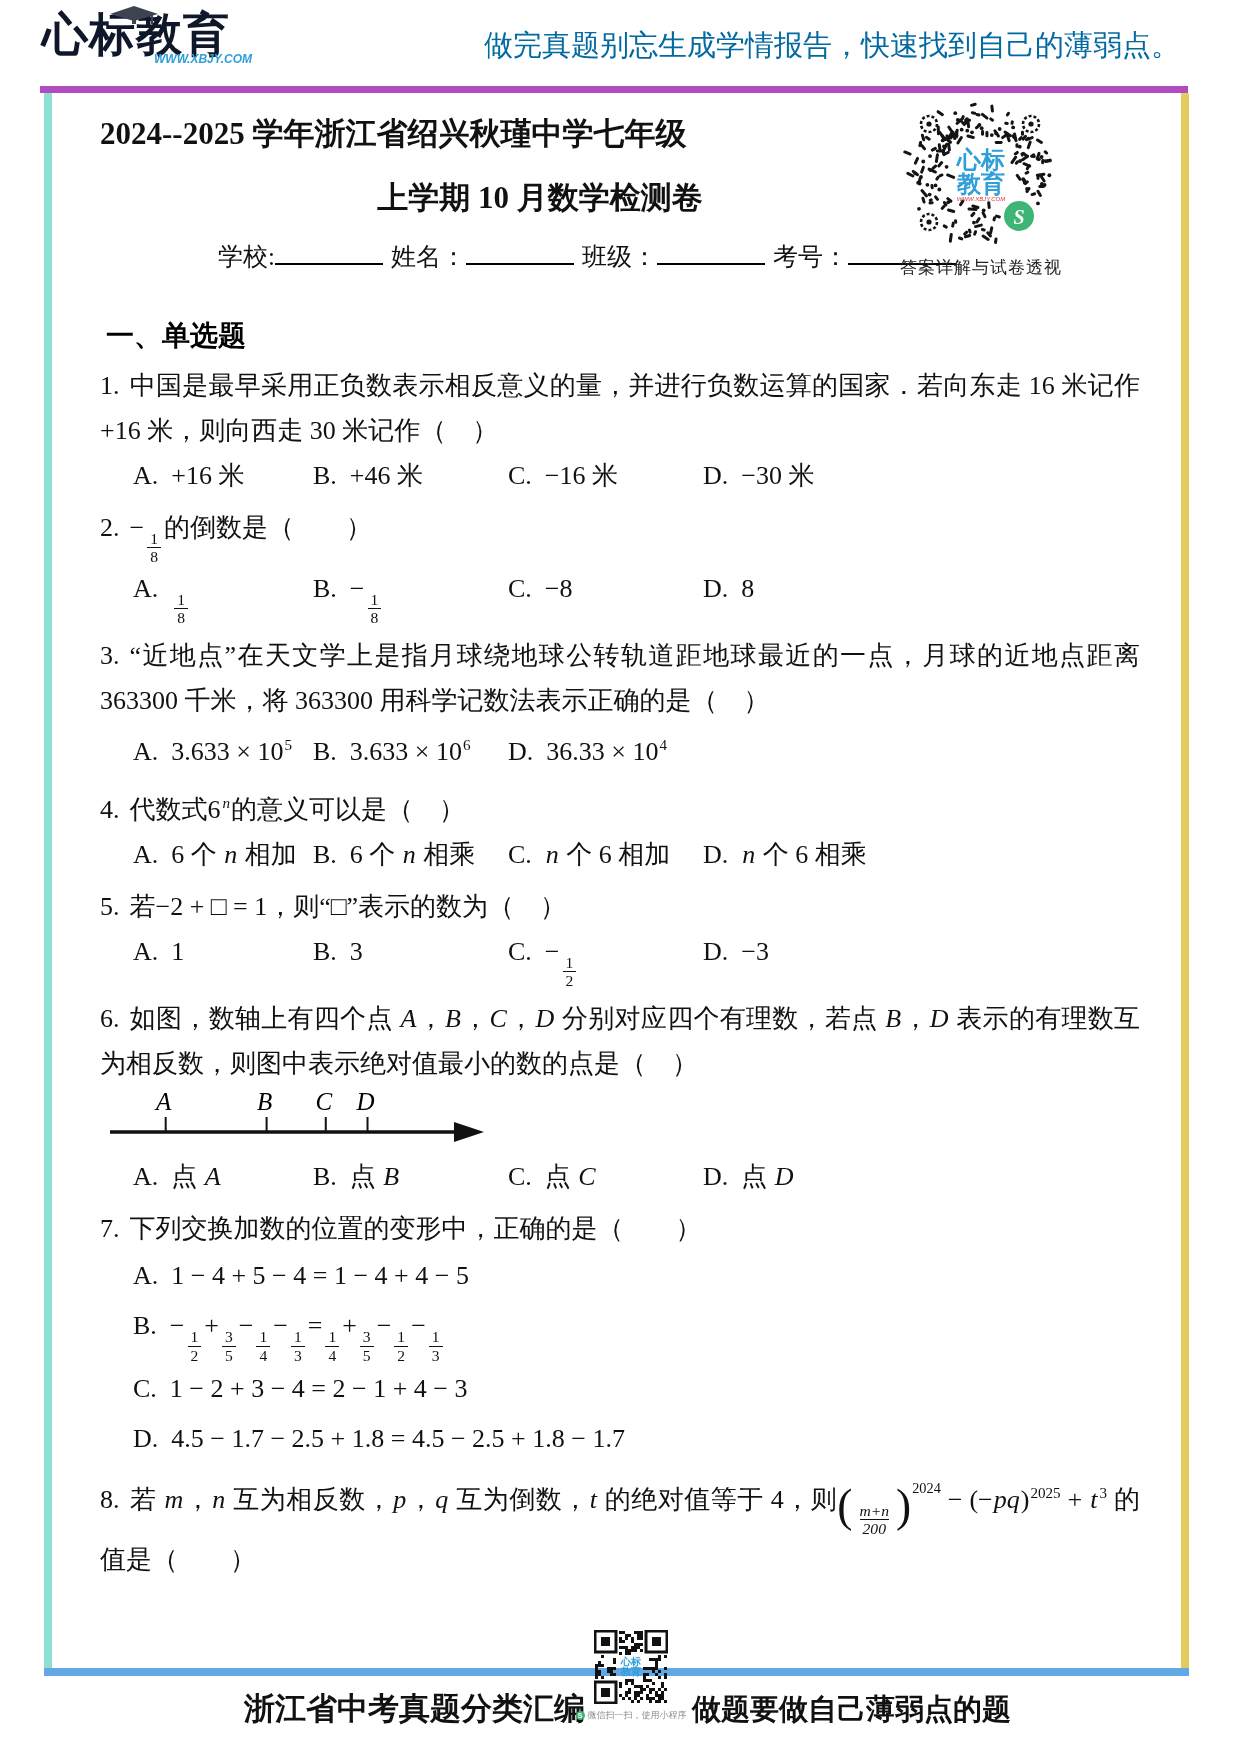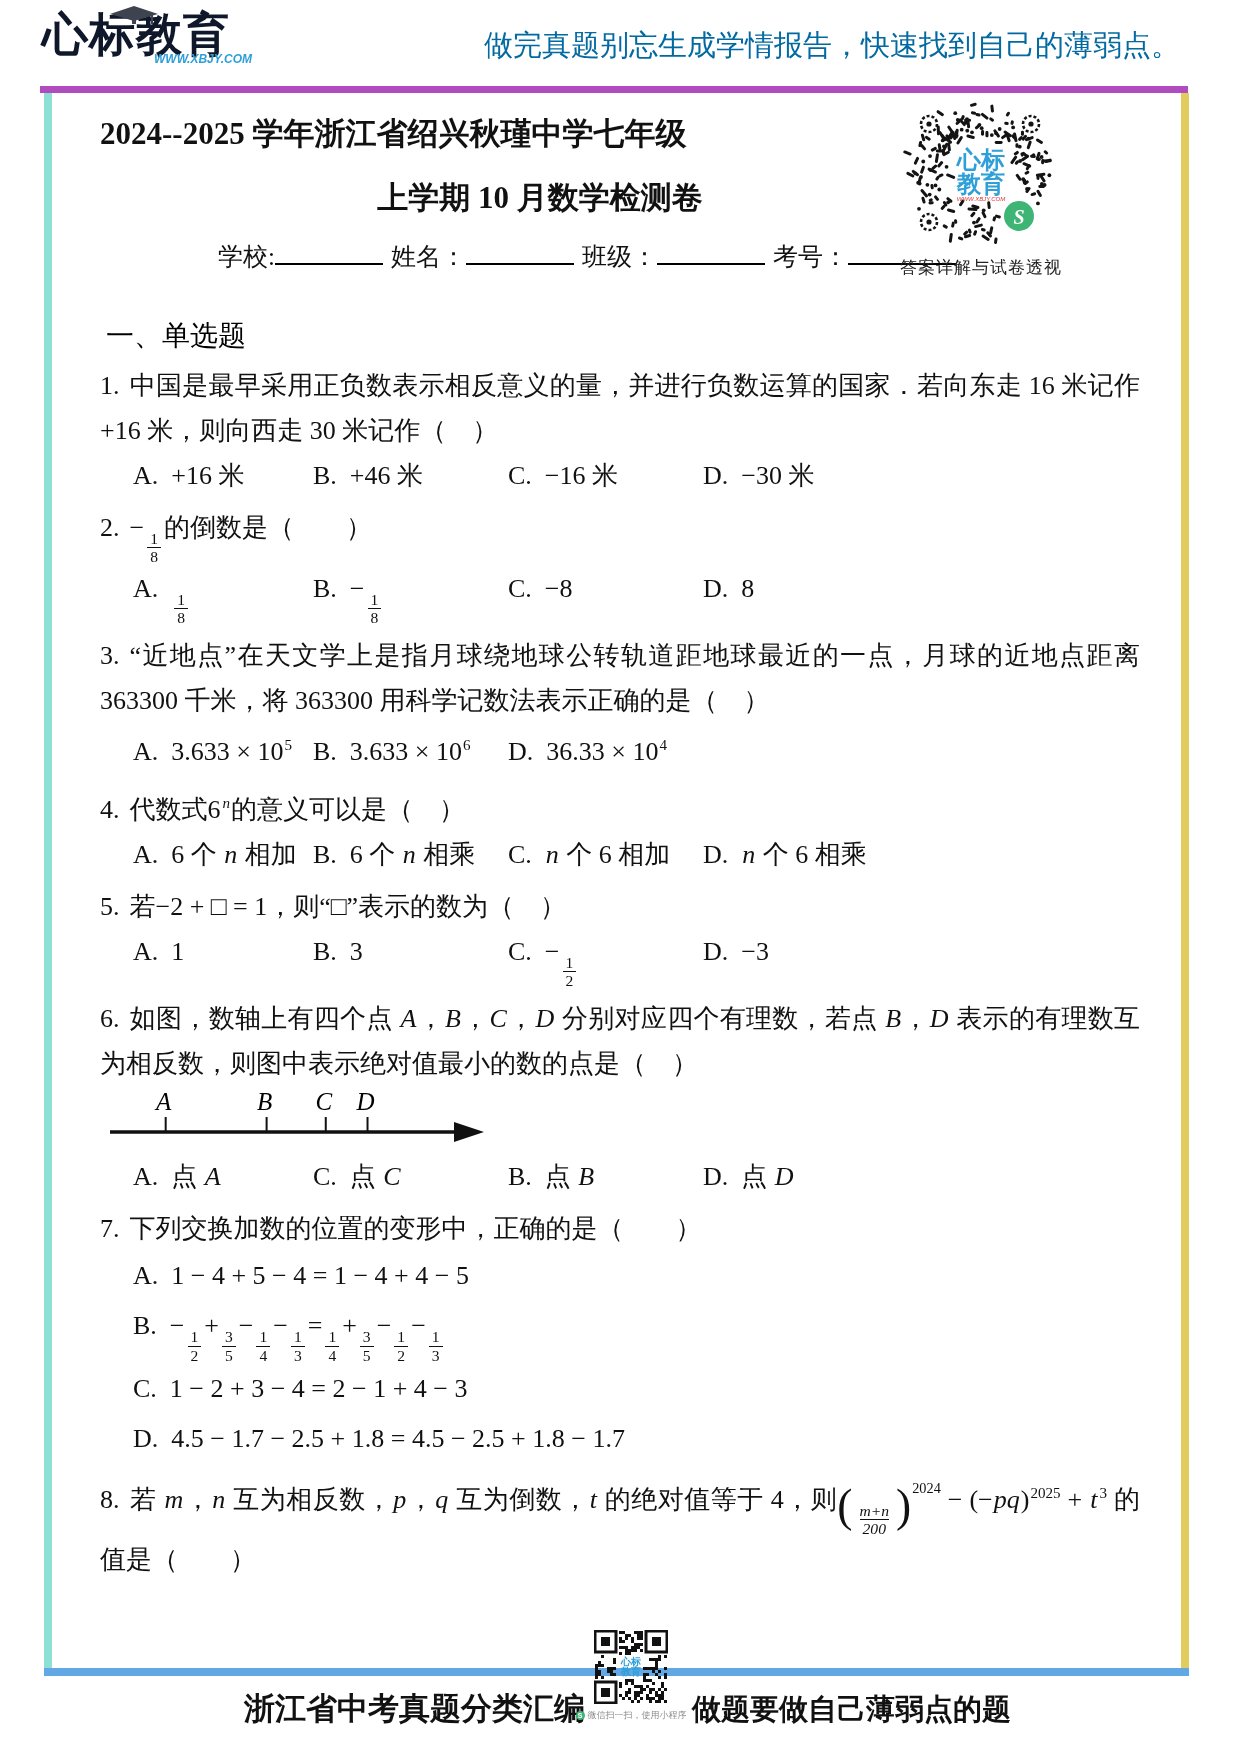--- a/index.html
+++ b/index.html
@@ -24,21 +24,21 @@
   
   .content{position:absolute;left:100px;top:98px;width:1040px;}
   .title1{width:880px;text-align:left;font-size:31px;font-weight:bold;margin:14px 0 0 0;line-height:44px;}
   .title2{width:880px;text-align:center;font-size:31px;font-weight:bold;margin:20px 0 0 0;line-height:44px;}
   .info-row{margin:20px 0 0 118px;font-size:25px;white-space:nowrap;}
   .fld{margin-right:4px;}
   .fld-label{}
   .blank{display:inline-block;width:108px;border-bottom:2px solid #000;height:22px;margin-right:4px;}
   .answer-qr{position:absolute;left:798px;top:2px;width:166px;text-align:center;}
   .answer-qr-caption{font-size:17px;color:#222;margin-top:2px;letter-spacing:1px;}
-  .section-head{margin:44px 0 0 6px;font-size:28px;font-weight:normal;
+  .section-head{margin:44px 0 0 6px;font-size:28px;font-weight:bold;
     font-family:"Liberation Sans","DejaVu Sans",sans-serif;color:#000;}
   #questions{margin-top:8px;}
   .question{margin-top:7px;}
   .q-body{font-size:26px;line-height:45px;text-align:justify;}
   .q-num{margin-right:10px;}
   .q-options{font-size:26px;line-height:45px;}
   .q-options.row{display:grid;grid-template-columns:180px 195px 195px auto;padding-left:33px;}
   .q-options.stack .option{padding-left:33px;line-height:50px;}
   .opt-label{margin-right:13px;}
   
@@ -341,22 +341,22 @@
           <line x1="59.68" y1="27" x2="59.68" y2="42" stroke="#111" stroke-width="2"></line>
           <text x="57.68" y="20" text-anchor="middle" font-size="25" font-style="italic" font-family="&quot;Liberation Serif&quot;,serif">A</text>
           <line x1="160.6" y1="27" x2="160.6" y2="42" stroke="#111" stroke-width="2"></line>
           <text x="158.6" y="20" text-anchor="middle" font-size="25" font-style="italic" font-family="&quot;Liberation Serif&quot;,serif">B</text>
           <line x1="219.76" y1="27" x2="219.76" y2="42" stroke="#111" stroke-width="2"></line>
           <text x="217.76" y="20" text-anchor="middle" font-size="25" font-style="italic" font-family="&quot;Liberation Serif&quot;,serif">C</text>
           <line x1="261.52" y1="27" x2="261.52" y2="42" stroke="#111" stroke-width="2"></line>
           <text x="259.52" y="20" text-anchor="middle" font-size="25" font-style="italic" font-family="&quot;Liberation Serif&quot;,serif">D</text>
         </svg><div class="q-options row">
           <div class="option"><span class="opt-label">A.</span>点 <span class="mvar">A</span></div>
+          <div class="option"><span class="opt-label">B.</span>点 <span class="mvar">B</span></div>
           <div class="option"><span class="opt-label">C.</span>点 <span class="mvar">C</span></div>
-          <div class="option"><span class="opt-label">B.</span>点 <span class="mvar">B</span></div>
           <div class="option"><span class="opt-label">D.</span>点 <span class="mvar">D</span></div>
         </div></div>
       <div class="question">
         <div class="q-body"><span class="q-num">7.</span>下列交换加数的位置的变形中，正确的是（　　）</div>
         <div class="q-options stack">
           <div class="option"><span class="opt-label">A.</span>1 − 4 + 5 − 4 = 1 − 4 + 4 − 5</div>
           <div class="option"><span class="opt-label">B.</span>−<span class="frac">
               <span class="fnum">1</span>
               <span class="fden">2</span>
             </span>+<span class="frac">

